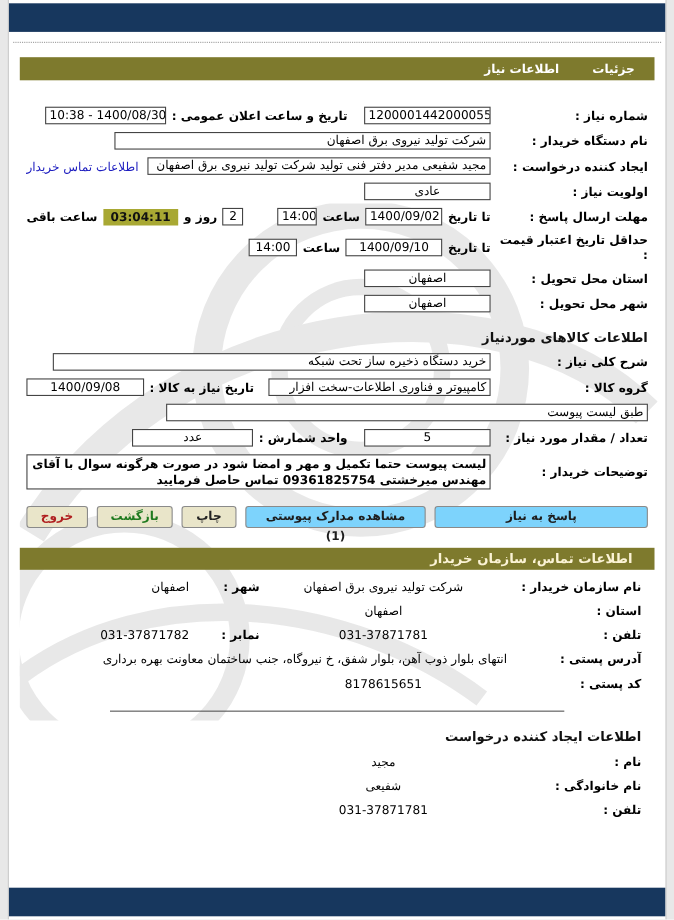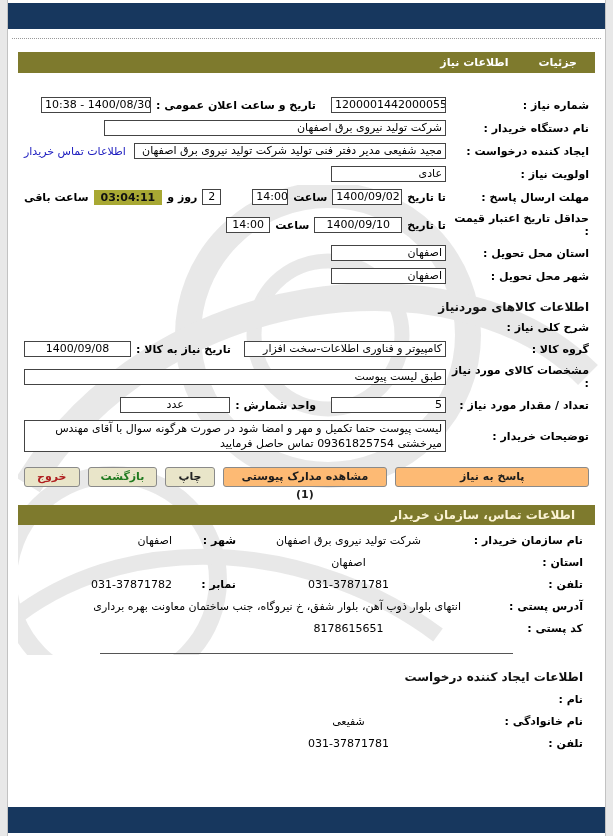--- a/index.html
+++ b/index.html
@@ -37,38 +37,38 @@
   .row-first { margin-top:24px; }
   .lblcol { width:138px; flex:none; font-weight:bold; }
   .lbl { font-weight:bold; white-space:nowrap; }
   .box {
     border:1px solid #444; background:#fff;
     height:16px; line-height:14px; padding:0 3px;
     font-size:11px; overflow:hidden; white-space:nowrap;
   }
   .c { text-align:center; direction:ltr; }
   .r { text-align:right; }
-  .w115{width:115px;text-align:right;} .w88{width:88px;} .w45{width:44px;} .w345{width:342px;}
+  .w115{width:115px;} .w88{width:88px;} .w45{width:44px;} .w345{width:342px;}
   .w400{width:398px;} .w212{width:208px;} .w112{width:110px;} .w432{width:438px;} .w22{width:22px;}
-  .big { height:32px; line-height:15px; white-space:normal; font-weight:normal; }
+  .big { height:32px; line-height:15px; white-space:normal; font-weight:bold; }
 
   .badge { background:#a8a833; color:#111; font-weight:bold; padding:1px 7px; direction:ltr; font-size:11px; }
   .gap-r { margin-right:26px; }
   .link { color:#2020c0; cursor:pointer; white-space:nowrap; margin-right:3px; }
 
   .sec-title { font-weight:bold; font-size:12px; margin:16px 16px 0; color:#111; }
 
   .btnrow { display:flex; align-items:center; gap:8px; margin:15px 16px 0; }
   .btn {
     border:1px solid #8a8a8a; border-radius:3px;
     font-size:11px; font-weight:bold; height:20px; line-height:18px;
     padding:0 12px; cursor:pointer; background:#e9e5c9; color:#222;
     font-family:"DejaVu Sans", sans-serif;
   }
-  .btn-green { background:#fdba74; color:#1d1d1d; }
+  .btn-green { background:#7dd3fc; color:#1d1d1d; }
   .btn-respond { width:205px; text-align:center; }
   .btn-back { color:#1f7a1f; }
   .btn-exit { color:#b02020; }
 
   .sec-bar {
     background:#7e7a2d; color:#fbf3d5; font-weight:bold;
     font-size:12px; padding:3px 20px; margin:18px 10px 0;
   }
 
   .crow { display:flex; align-items:center; margin:9px 22px 0; font-size:11px; }
@@ -153,31 +153,31 @@
 
     <div class="row">
       <span class="lblcol">شهر محل تحویل :</span>
       <span class="box w115 c">اصفهان</span>
     </div>
 
     <div class="sec-title">اطلاعات کالاهای موردنیاز</div>
 
     <div class="row">
       <span class="lblcol">شرح کلی نیاز :</span>
+      <span class="box w400 r">خرید دستگاه ذخیره ساز تحت شبکه</span>
     </div>
 
     <div class="row">
       <span class="lblcol">گروه کالا :</span>
       <span class="box w212 r">کامپیوتر و فناوری اطلاعات-سخت افزار</span>
       <span class="lbl" style="margin-right:8px">تاریخ نیاز به کالا :</span>
       <span class="box w112 c">1400/09/08</span>
     </div>
 
     <div class="row">
-      <span class="lblcol">مشخصات کالای مورد نیاز :</span>
       <span class="box w432 r">طبق لیست پیوست</span>
     </div>
 
     <div class="row">
       <span class="lblcol">تعداد / مقدار مورد نیاز :</span>
       <span class="box w115 c">5</span>
       <span class="lbl" style="margin-right:10px">واحد شمارش :</span>
       <span class="box w112 c">عدد</span>
     </div>
 
@@ -224,20 +224,21 @@
       <span class="clbl">کد پستی :</span>
       <span class="cval ltr">8178615651</span>
     </div>
 
     <div class="divider"></div>
 
     <div class="sec-title" style="margin-right:22px">اطلاعات ایجاد کننده درخواست</div>
 
     <div class="crow">
       <span class="clbl">نام :</span>
+      <span class="cval">مجید</span>
     </div>
 
     <div class="crow">
       <span class="clbl">نام خانوادگی :</span>
       <span class="cval">شفیعی</span>
     </div>
 
     <div class="crow">
       <span class="clbl">تلفن :</span>
       <span class="cval ltr">031-37871781</span>

